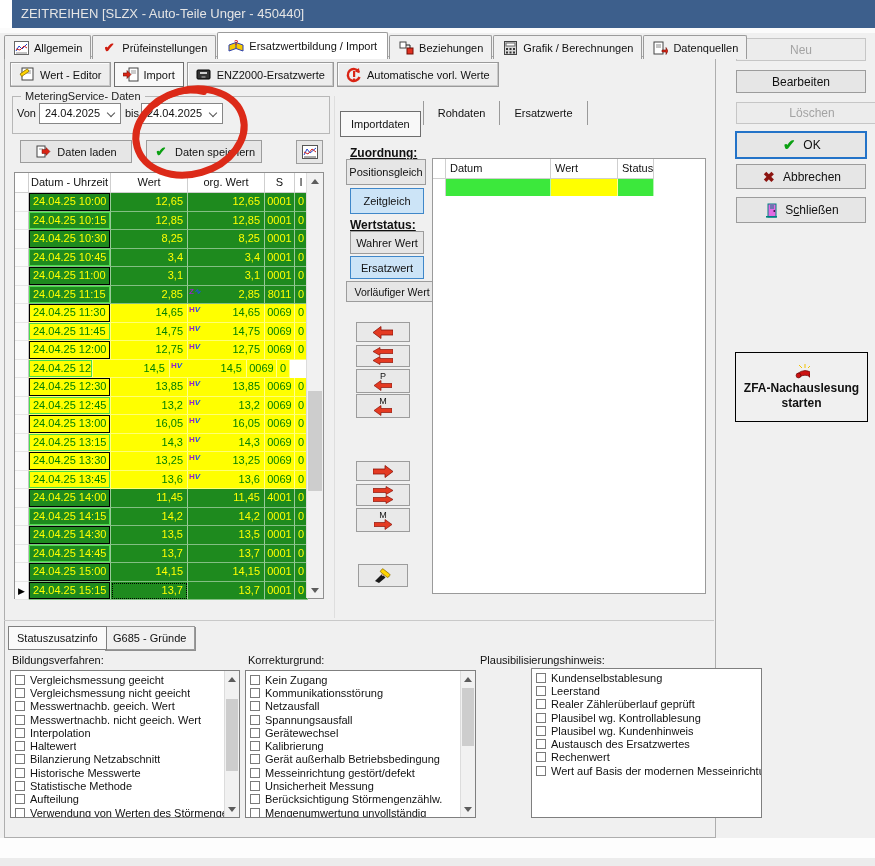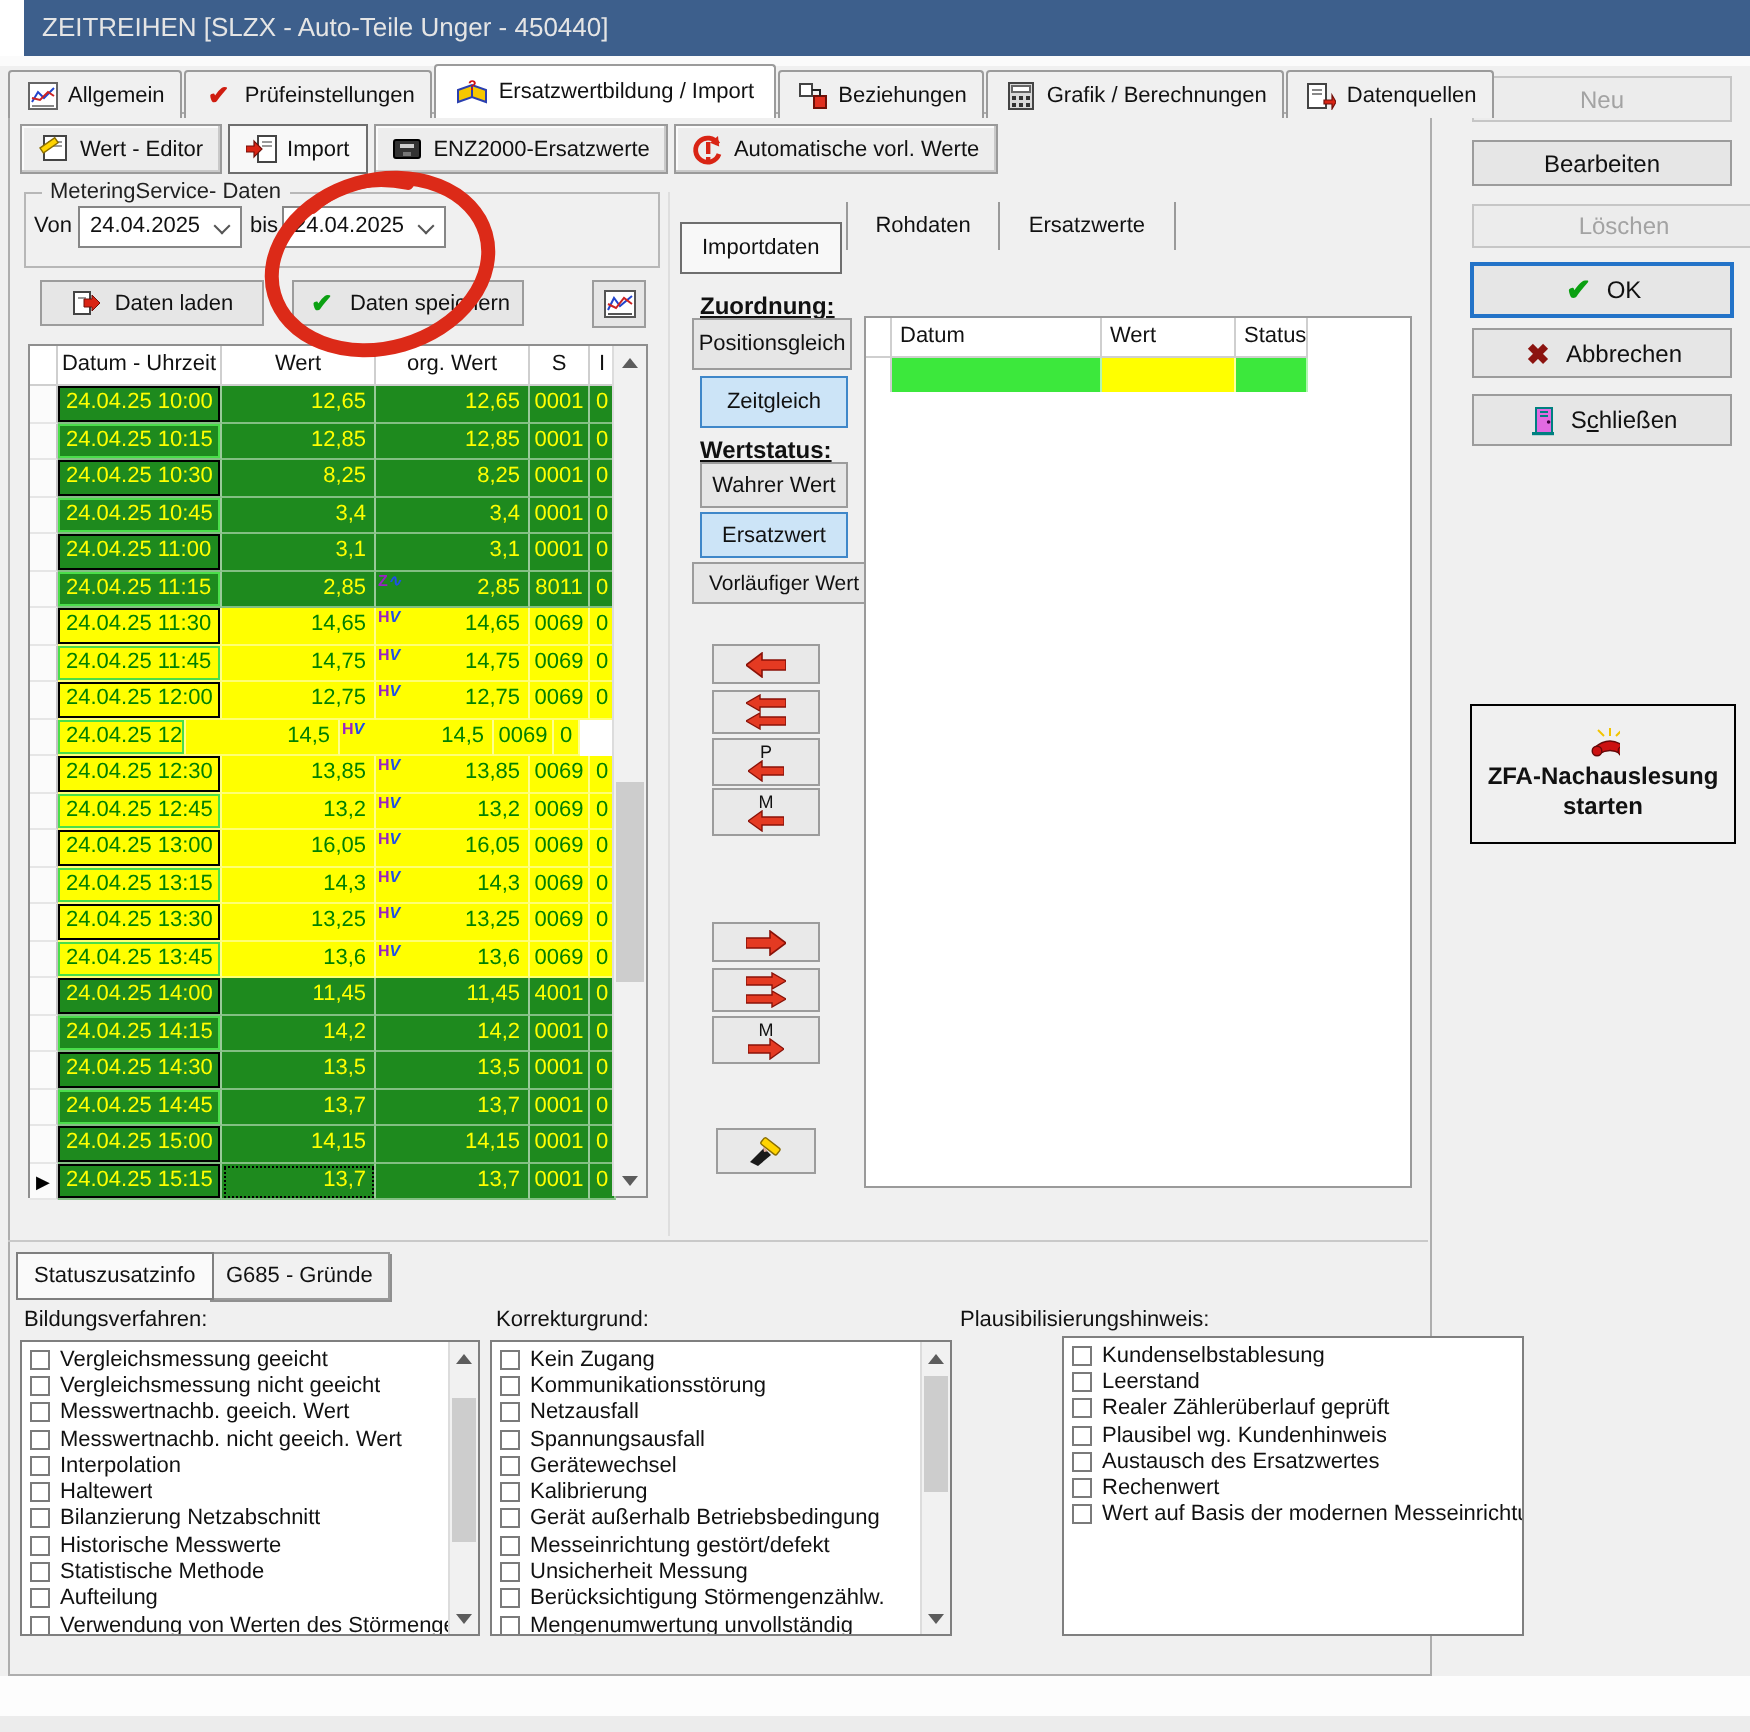--- a/index.html
+++ b/index.html
@@ -772,20 +772,24 @@
           <div class="citem">
             <span class="cbox"></span>
             <span class="clabel">Leerstand</span>
           </div>
           <div class="citem">
             <span class="cbox"></span>
             <span class="clabel">Realer Zählerüberlauf geprüft</span>
           </div>
           <div class="citem">
             <span class="cbox"></span>
+            <span class="clabel">Plausibel wg. Kontrollablesung</span>
+          </div>
+          <div class="citem">
+            <span class="cbox"></span>
             <span class="clabel">Plausibel wg. Kundenhinweis</span>
           </div>
           <div class="citem">
             <span class="cbox"></span>
             <span class="clabel">Austausch des Ersatzwertes</span>
           </div>
           <div class="citem">
             <span class="cbox"></span>
             <span class="clabel">Rechenwert</span>
           </div>

